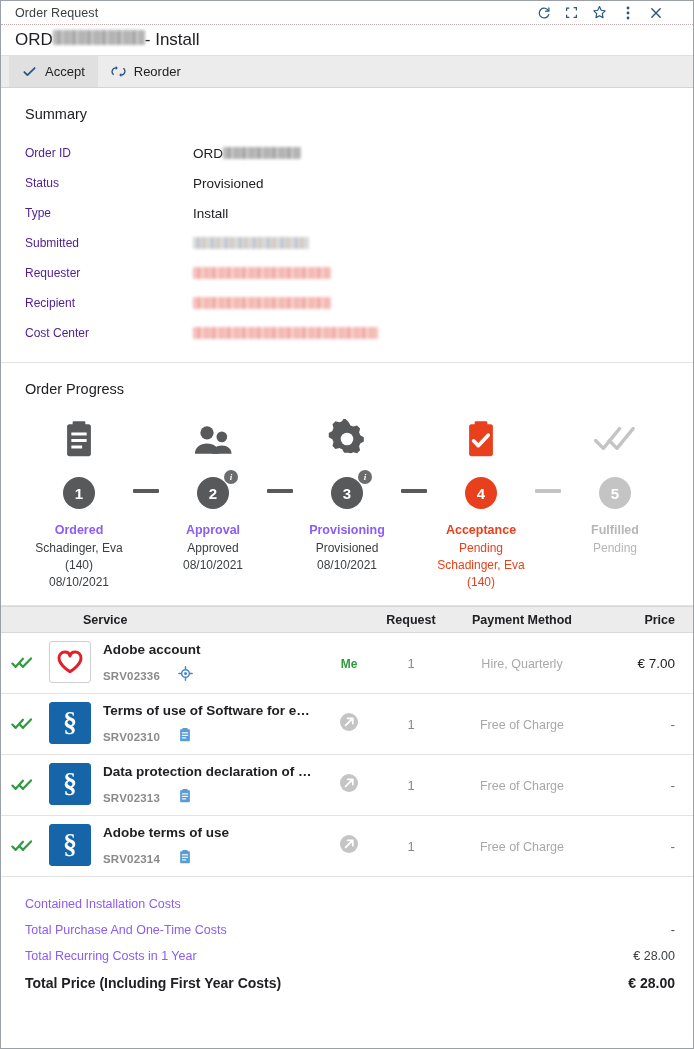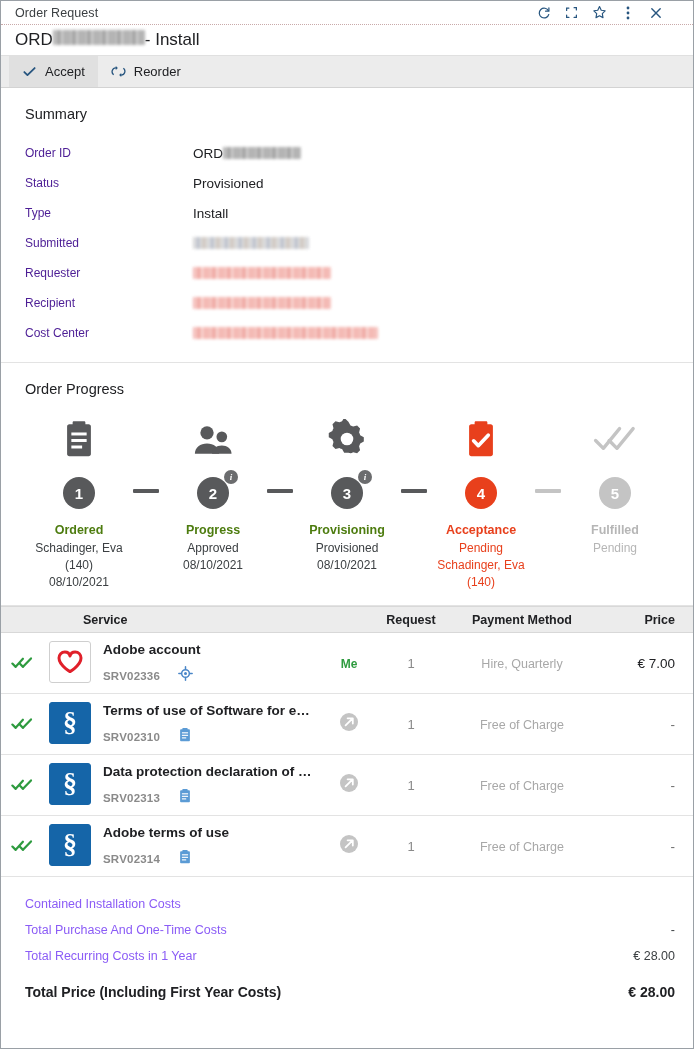--- a/index.html
+++ b/index.html
@@ -149,21 +149,21 @@
   .pnum.muted { background: #c4c4c4; color: #fff; }
   .pinfo {
     position: absolute; top: -5px; right: -9px;
     width: 14px; height: 14px; border-radius: 50%;
     background: #6b6c6e; color: #fff;
     font-size: 9px; font-style: italic; font-weight: 700;
     display: flex; align-items: center; justify-content: center;
     font-family: "Liberation Serif", serif;
   }
   .pname {
-    margin-top: 12px; font-size: 12.5px; font-weight: 700; color: #4d7c0f;
+    margin-top: 12px; font-size: 12.5px; font-weight: 700; color: #8b5cf6;
   }
   .pname.active { color: #e8401c; }
   .pname.muted { color: #b6b6b6; }
   .pmeta {
     font-size: 12px; color: #3c4043; text-align: center; line-height: 17px;
     margin-top: 3px;
   }
   .pmeta.active { color: #e8401c; }
   .pmeta.muted { color: #b6b6b6; }
 
@@ -216,21 +216,21 @@
   .chk2 { display: flex; align-items: center; justify-content: center; }
 
   
   .totals { padding: 14px 18px 8px 24px; }
   .trow {
     display: flex; align-items: center; justify-content: space-between;
     height: 26px;
   }
   .tlabel { font-size: 12.5px; color: #8b5cf6; }
   .tvalue { font-size: 12.5px; color: #3c4043; }
-  .trow.grand { margin-top: 9px; height: 28px; }
+  .trow.grand { margin-top: 0; height: 28px; }
   .trow.grand .tlabel { font-size: 14px; font-weight: 700; color: #202124; }
   .trow.grand .tvalue { font-size: 14px; font-weight: 700; color: #202124; }
 </style>
 </head>
 <body>
 
 <div class="window">
 
   <div class="titlebar">
     <div class="titlebar-text">Order Request</div>
@@ -381,21 +381,21 @@
               <circle cx="10.5" cy="9.4" r="5"></circle>
               <path d="M1.4 25c0-4.5 4.1-7.6 9.1-7.6s9.1 3.1 9.1 7.6z"></path>
               <circle cx="21.6" cy="12.4" r="4"></circle>
               <path d="M14.3 25c0-3.6 3.3-6.1 7.3-6.1s7.3 2.5 7.3 6.1z"></path>
             </svg>
           </div>
           <div class="pnum-wrap">
             <div class="pnum">2</div>
             <div class="pinfo">i</div>
           </div>
-          <div class="pname">Progress</div>
+          <div class="pname">Approval</div>
           <div class="pmeta">
             <div>Approved</div>
             <div>08/10/2021</div>
           </div>
         </div>
 
         <div class="pconn">
             <div class="bar"></div>
           </div>
 

